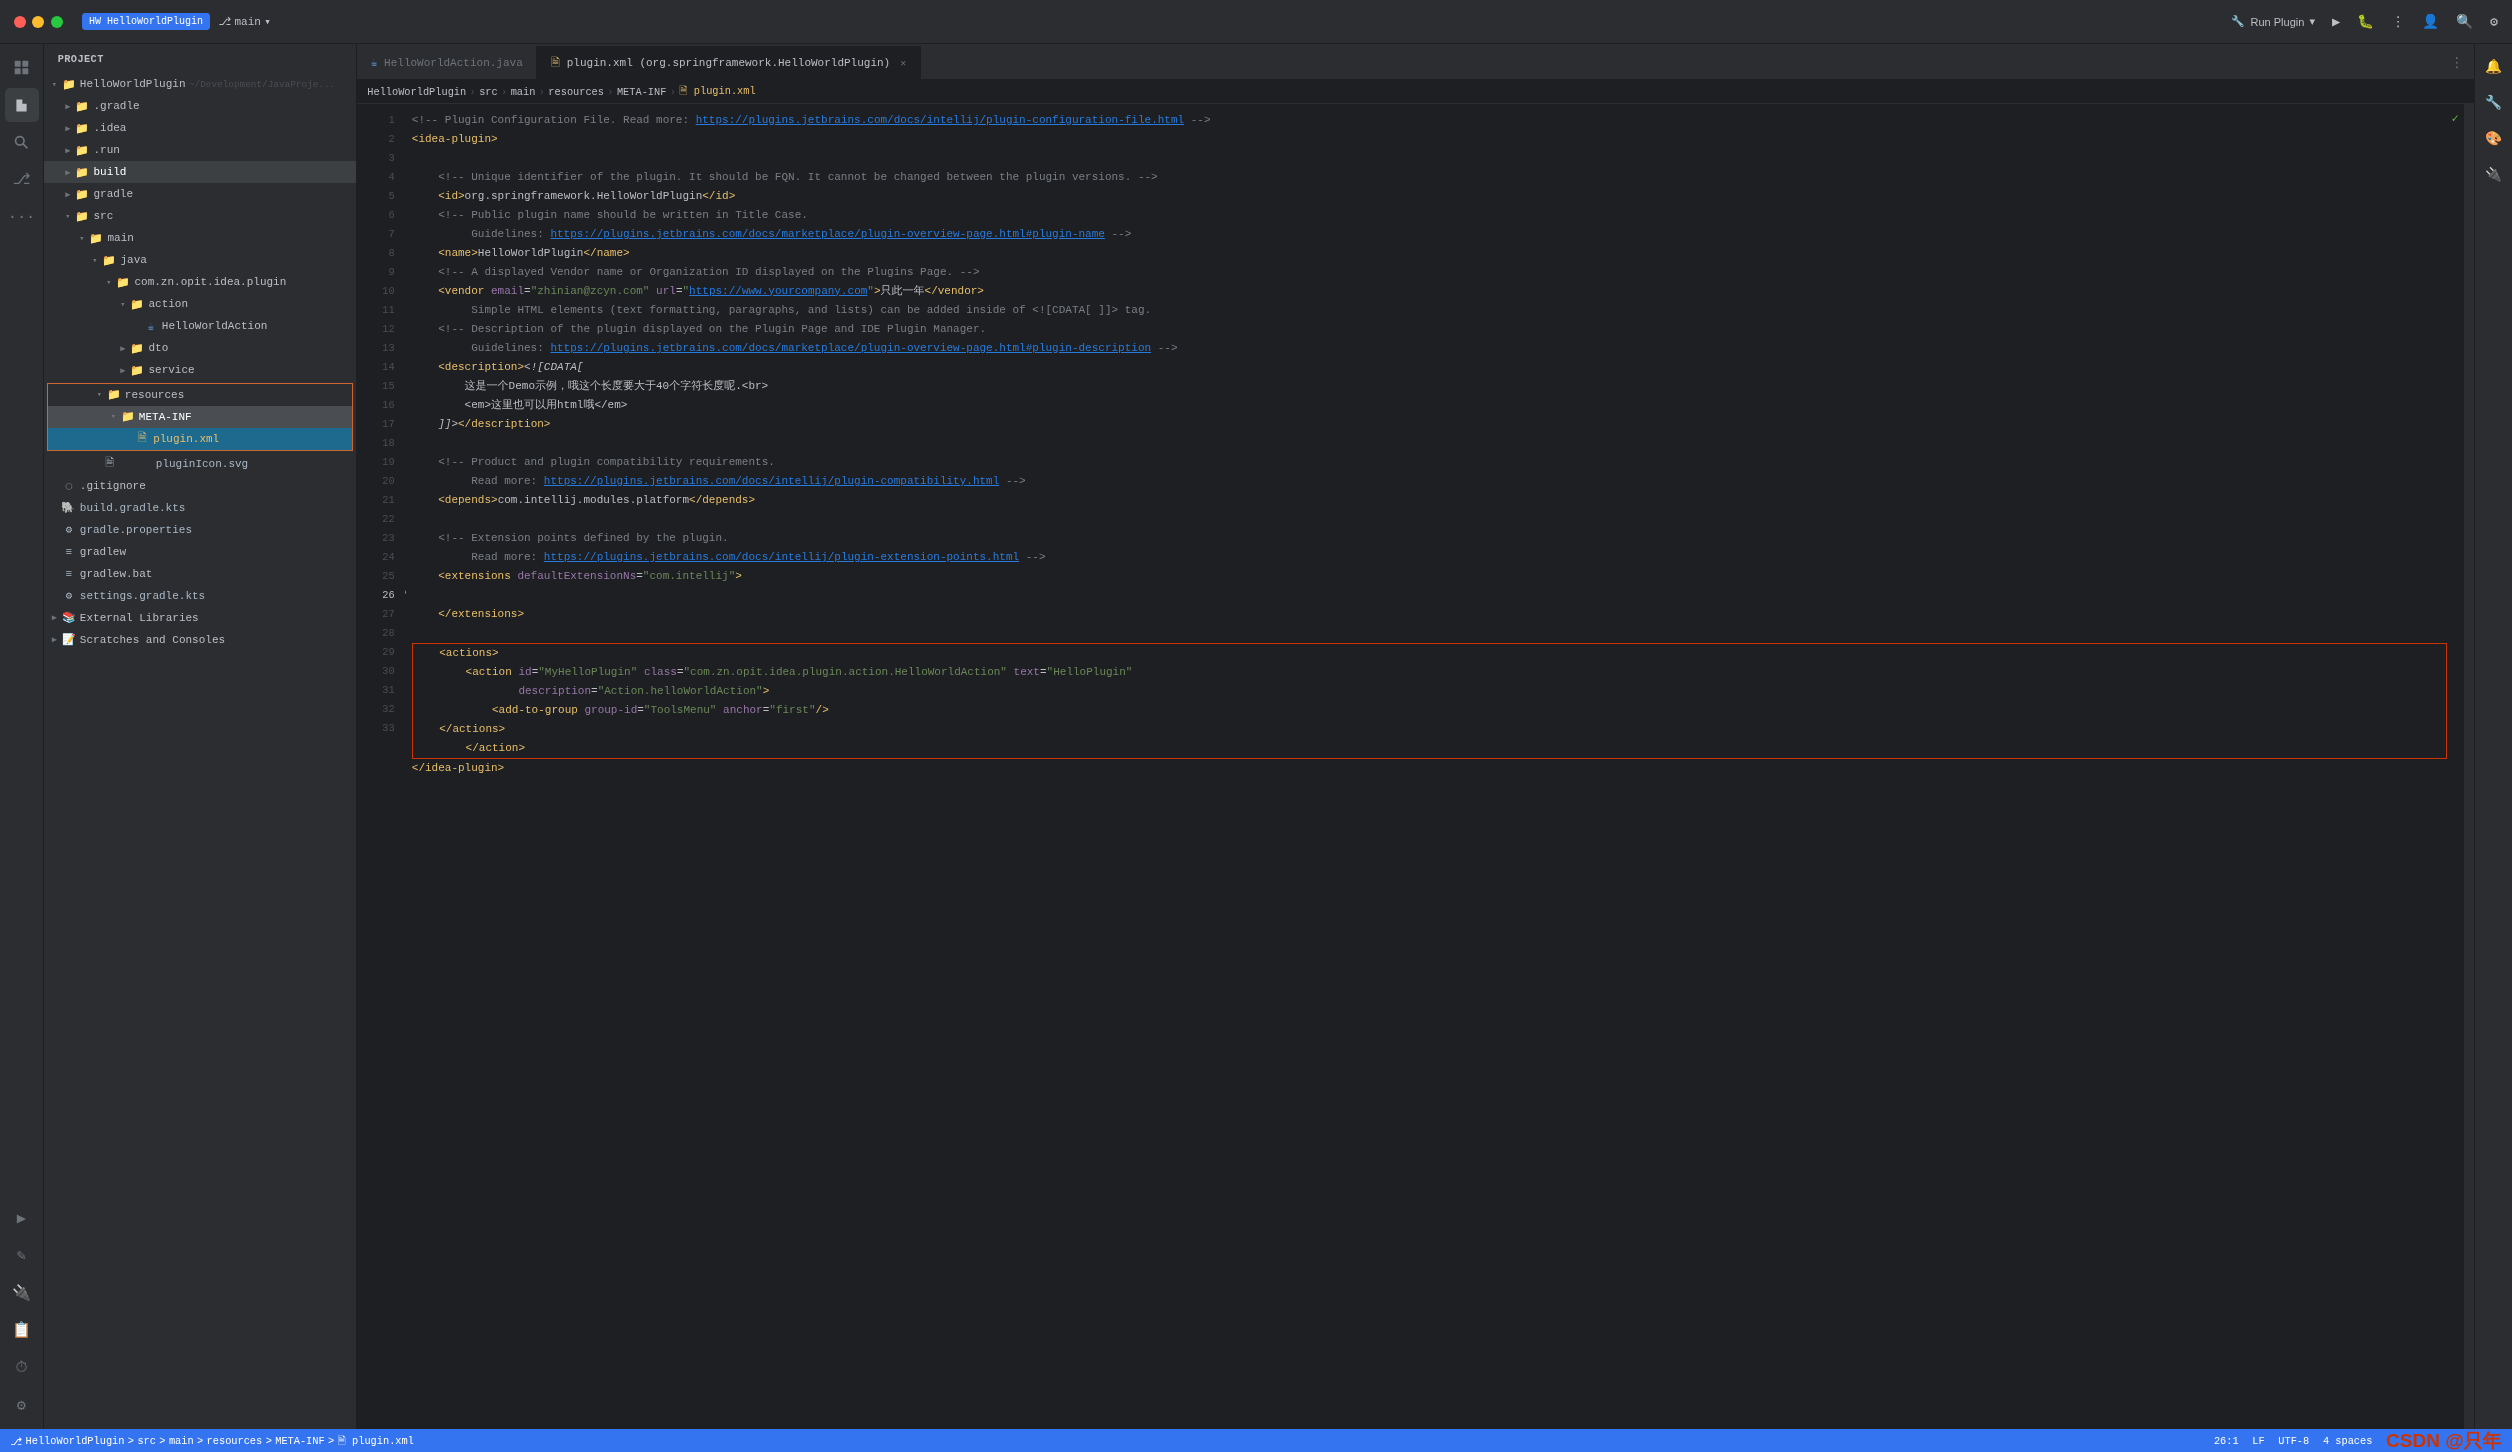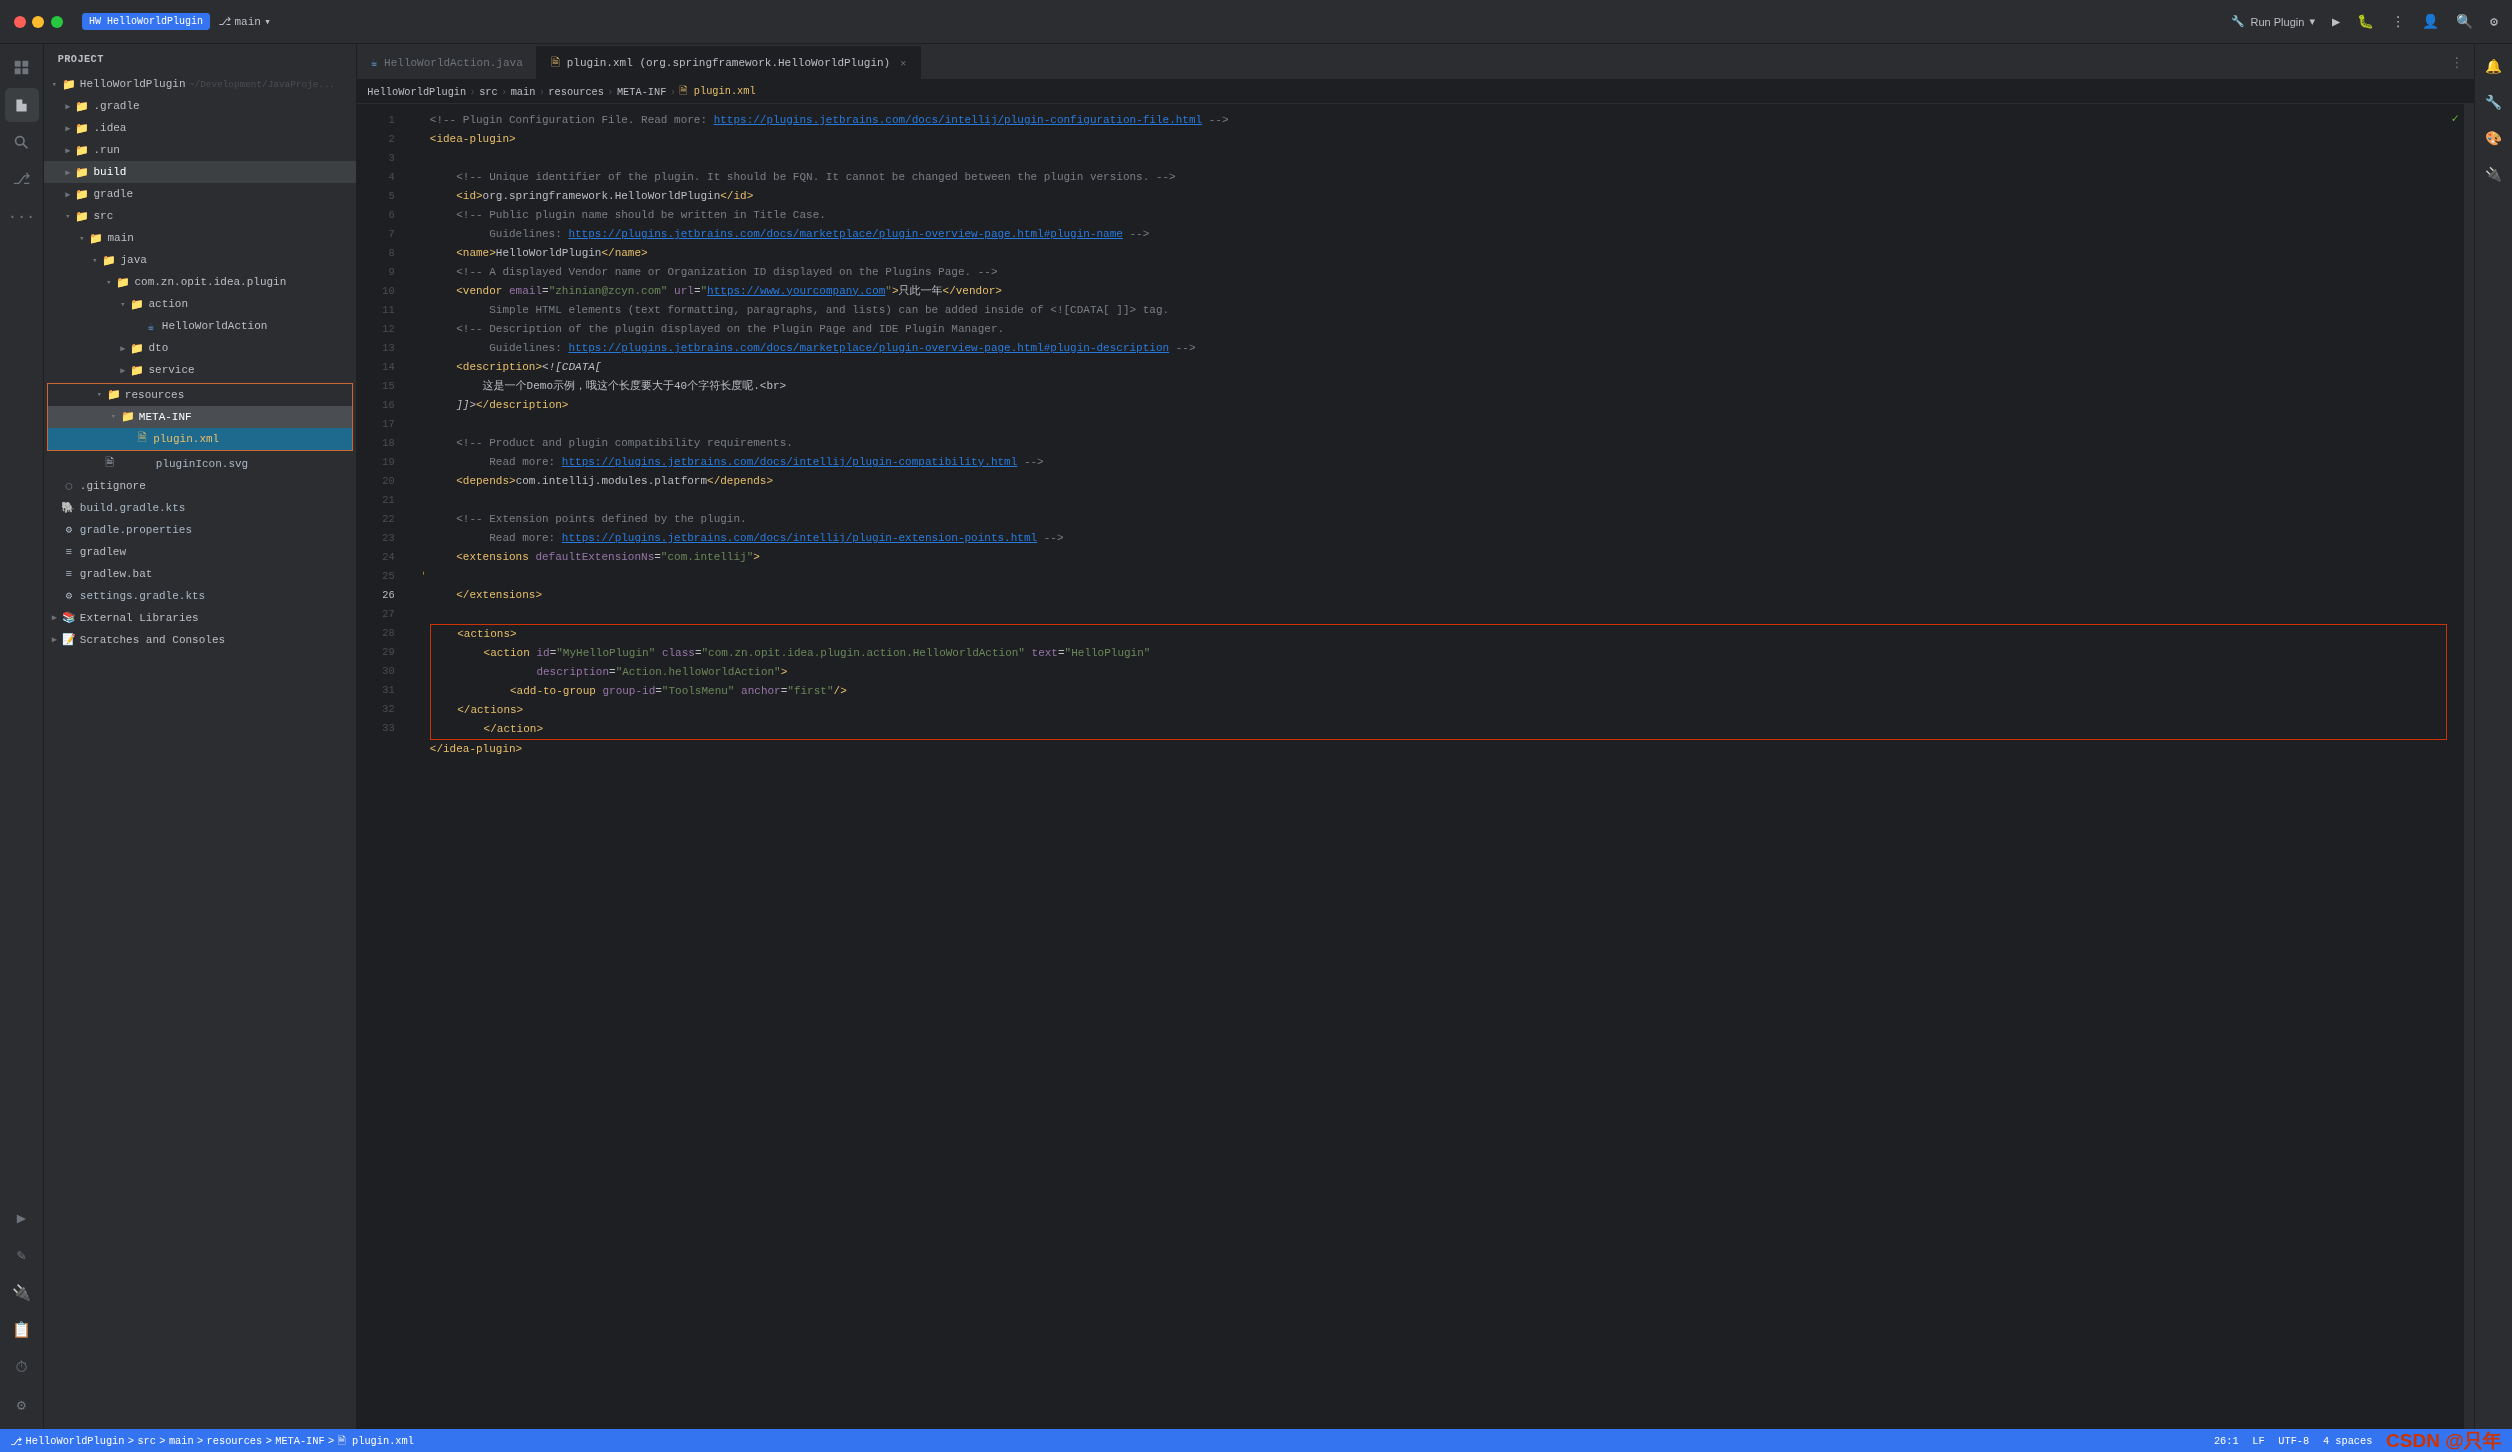--- a/index.html
+++ b/index.html
@@ -278,21 +278,20 @@
       line-height: 19px;
     }
     .line-number.current { color: #bcbec4; }
 
     .code-area {
       flex: 1;
       padding: 6.8px 0 6.8px 6.8px;
       overflow: auto;
       background: #1e1f22;
       position: relative;
-      margin-left: 18px;
     }
     .code-area::-webkit-scrollbar { width: 6.8px; height: 6.8px; }
     .code-area::-webkit-scrollbar-track { background: #2b2d30; }
     .code-area::-webkit-scrollbar-thumb { background: #4a4d52; border-radius: 3.4px; }
 
     .code-line {
       height: 19px;
       line-height: 19px;
       white-space: pre;
       font-size: 11px;
@@ -742,20 +741,21 @@
         <div class="code-line"><span class="c-comment">    &lt;!-- Public plugin name should be written in Title Case.</span></div>
         <div class="code-line"><span class="c-comment">         Guidelines: <span class="c-link">https://plugins.jetbrains.com/docs/marketplace/plugin-overview-page.html#plugin-name</span> --&gt;</span></div>
         <div class="code-line"><span class="c-text">    </span><span class="c-tag">&lt;name&gt;</span><span class="c-text">HelloWorldPlugin</span><span class="c-tag">&lt;/name&gt;</span></div>
         <div class="code-line"><span class="c-comment">    &lt;!-- A displayed Vendor name or Organization ID displayed on the Plugins Page. --&gt;</span></div>
         <div class="code-line"><span class="c-text">    </span><span class="c-tag">&lt;vendor </span><span class="c-attr">email</span><span class="c-punct">=</span><span class="c-value">"zhinian@zcyn.com"</span><span class="c-tag"> </span><span class="c-attr">url</span><span class="c-punct">=</span><span class="c-value">"<span class="c-link">https://www.yourcompany.com</span>"</span><span class="c-tag">&gt;</span><span class="c-text">只此一年</span><span class="c-tag">&lt;/vendor&gt;</span></div>
         <div class="code-line"><span class="c-comment">         Simple HTML elements (text formatting, paragraphs, and lists) can be added inside of &lt;![CDATA[ ]]&gt; tag.</span></div>
         <div class="code-line"><span class="c-comment">    &lt;!-- Description of the plugin displayed on the Plugin Page and IDE Plugin Manager.</span></div>
         <div class="code-line"><span class="c-comment">         Guidelines: <span class="c-link">https://plugins.jetbrains.com/docs/marketplace/plugin-overview-page.html#plugin-description</span> --&gt;</span></div>
         <div class="code-line"><span class="c-text">    </span><span class="c-tag">&lt;description&gt;</span><span class="c-cdata">&lt;![CDATA[</span></div>
         <div class="code-line"><span class="c-text">        这是一个Demo示例，哦这个长度要大于40个字符长度呢.&lt;br&gt;</span></div>
+        <div class="code-line"><span class="c-text">        &lt;em&gt;这里也可以用html哦&lt;/em&gt;</span></div>
         <div class="code-line"><span class="c-cdata">    ]]&gt;</span><span class="c-tag">&lt;/description&gt;</span></div>
         <div class="code-line"></div>
         <div class="code-line"><span class="c-comment">    &lt;!-- Product and plugin compatibility requirements.</span></div>
         <div class="code-line"><span class="c-comment">         Read more: <span class="c-link">https://plugins.jetbrains.com/docs/intellij/plugin-compatibility.html</span> --&gt;</span></div>
         <div class="code-line"><span class="c-text">    </span><span class="c-tag">&lt;depends&gt;</span><span class="c-text">com.intellij.modules.platform</span><span class="c-tag">&lt;/depends&gt;</span></div>
         <div class="code-line"></div>
         <div class="code-line"><span class="c-comment">    &lt;!-- Extension points defined by the plugin.</span></div>
         <div class="code-line"><span class="c-comment">         Read more: <span class="c-link">https://plugins.jetbrains.com/docs/intellij/plugin-extension-points.html</span> --&gt;</span></div>
         <div class="code-line"><span class="c-text">    </span><span class="c-tag">&lt;extensions </span><span class="c-attr">defaultExtensionNs</span><span class="c-punct">=</span><span class="c-value">"com.intellij"</span><span class="c-tag">&gt;</span></div>
         <div class="code-line" style="position:relative;">

